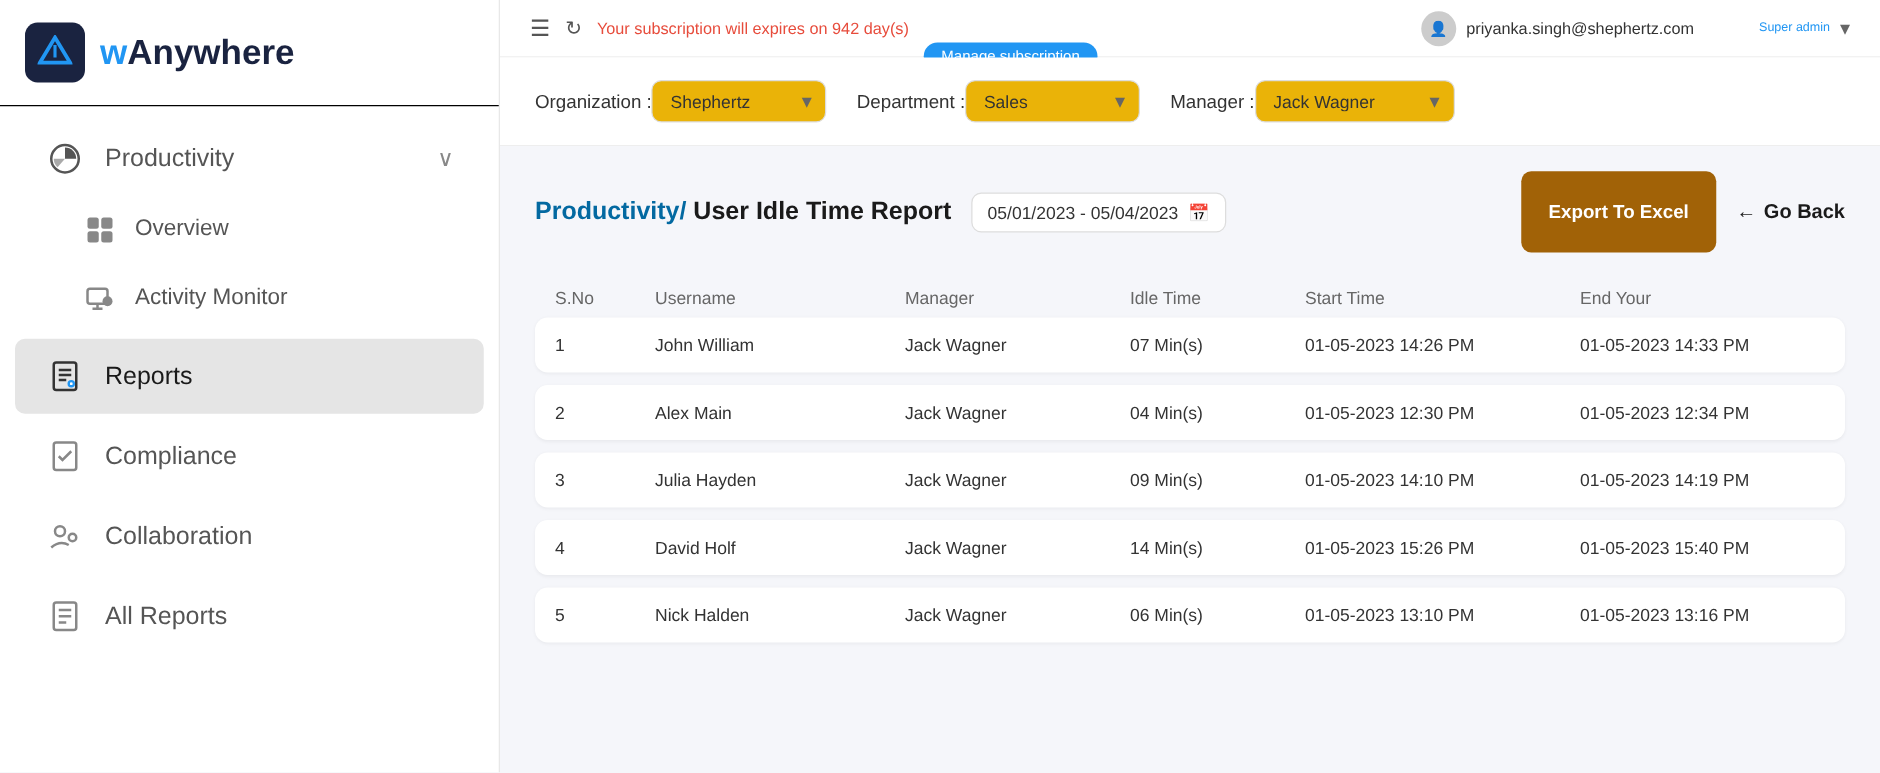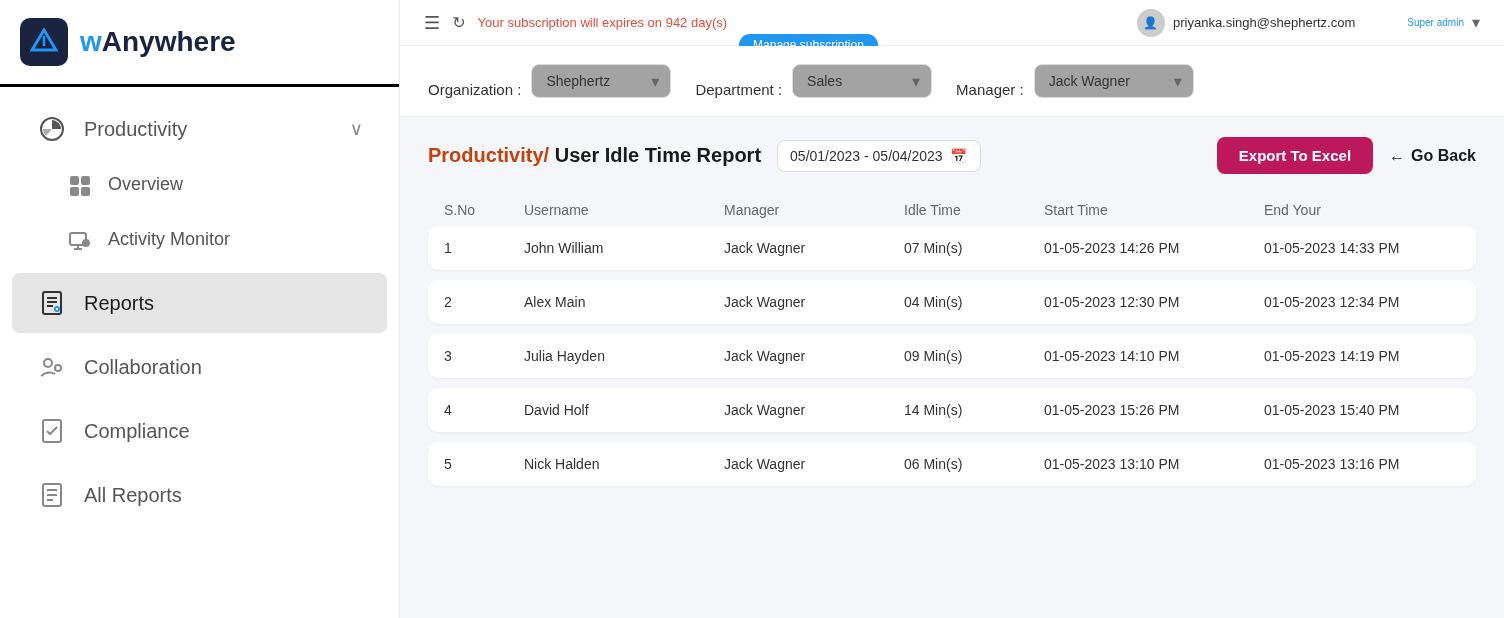--- a/index.html
+++ b/index.html
@@ -12,21 +12,21 @@
       background: #fff;
       border-right: 1px solid #e8e8e8;
       display: flex;
       flex-direction: column;
       padding-bottom: 20px;
     }
     .sidebar-logo {
       display: flex;
       align-items: center;
       padding: 18px 20px;
-      border-bottom: 3px solid #000000;
+      border-bottom: 1px solid #000000;
       margin-bottom: 10px;
     }
     .logo-icon {
       width: 48px;
       height: 48px;
       background: #1a2340;
       border-radius: 10px;
       display: flex;
       align-items: center;
       justify-content: center;
@@ -107,29 +107,29 @@
 
     
     .filters-bar {
       display: flex;
       align-items: center;
       padding: 18px 28px;
       background: #fff;
       gap: 24px;
       border-bottom: 1px solid #eee;
     }
-    .filter-group { display: flex; align-items: flex-end; gap: 10px; }
+    .filter-group { display: flex; align-items: center; }
     .filter-label { font-size: 15px; color: #333; font-weight: 500; }
     .filter-select {
       border: 1px solid #ddd;
       border-radius: 8px;
       padding: 8px 36px 8px 14px;
       font-size: 14px;
       color: #333;
-      background: #a3a3a3;
+      background: #eab308;
       appearance: none;
       cursor: pointer;
       min-width: 140px;
       position: relative;
     }
     .select-wrapper { position: relative; display: inline-block; }
     .select-wrapper::after {
       content: '▾';
       position: absolute;
       right: 12px;
@@ -148,40 +148,40 @@
     }
 
     
     .page-header {
       display: flex;
       align-items: center;
       margin-bottom: 20px;
       gap: 16px;
     }
     .breadcrumb-title { font-size: 20px; font-weight: 600; }
-    .breadcrumb-link { color: #c2410c; text-decoration: none; }
+    .breadcrumb-link { color: #0369a1; text-decoration: none; }
     .page-title-part { color: #1a1a1a; }
     .date-range-picker {
       display: flex;
       align-items: center;
       border: 1px solid #ddd;
       border-radius: 8px;
       padding: 7px 12px;
       background: #fff;
       gap: 8px;
       font-size: 14px;
       color: #333;
       cursor: pointer;
     }
     .export-btn {
-      background: #be185d;
+      background: #a16207;
       color: #fff;
       border: none;
       border-radius: 8px;
-      padding: 10px 22px;
+      padding: 24px 22px;
       font-size: 15px;
       font-weight: 600;
       cursor: pointer;
       margin-left: auto;
     }
     .go-back-btn {
       display: flex;
       align-items: center;
       gap: 6px;
       color: #1a1a1a;
@@ -279,36 +279,36 @@
         <line x1="17" y1="19" x2="19" y2="19" stroke="#fff" stroke-width="1.5"></line>
         <line x1="18" y1="18" x2="18" y2="20" stroke="#fff" stroke-width="1.5"></line>
       </svg>
     </div>
     <span class="item-label">Reports</span>
   </div>
 
   <div class="sidebar-item">
     <div class="item-icon">
       <svg width="26" height="26" viewBox="0 0 26 26" fill="none">
+        <rect x="4" y="2" width="18" height="22" rx="2" stroke="#888" stroke-width="2"></rect>
+        <polyline points="8,13 11,16 18,9" stroke="#888" stroke-width="2" fill="none"></polyline>
+      </svg>
+    </div>
+    <span class="item-label">Compliance</span>
+  </div>
+
+  <div class="sidebar-item">
+    <div class="item-icon">
+      <svg width="26" height="26" viewBox="0 0 26 26" fill="none">
         <circle cx="9" cy="9" r="4" stroke="#888" stroke-width="2"></circle>
         <circle cx="19" cy="14" r="3" stroke="#888" stroke-width="2"></circle>
         <path d="M2 22 Q9 16 16 20" stroke="#888" stroke-width="2" fill="none"></path>
       </svg>
     </div>
     <span class="item-label">Collaboration</span>
-  </div>
-
-  <div class="sidebar-item">
-    <div class="item-icon">
-      <svg width="26" height="26" viewBox="0 0 26 26" fill="none">
-        <rect x="4" y="2" width="18" height="22" rx="2" stroke="#888" stroke-width="2"></rect>
-        <polyline points="8,13 11,16 18,9" stroke="#888" stroke-width="2" fill="none"></polyline>
-      </svg>
-    </div>
-    <span class="item-label">Compliance</span>
   </div>
 
   <div class="sidebar-item">
     <div class="item-icon">
       <svg width="26" height="26" viewBox="0 0 26 26" fill="none">
         <rect x="4" y="2" width="18" height="22" rx="2" stroke="#888" stroke-width="2"></rect>
         <line x1="8" y1="8" x2="18" y2="8" stroke="#888" stroke-width="2"></line>
         <line x1="8" y1="13" x2="18" y2="13" stroke="#888" stroke-width="2"></line>
         <line x1="8" y1="18" x2="14" y2="18" stroke="#888" stroke-width="2"></line>
       </svg>

